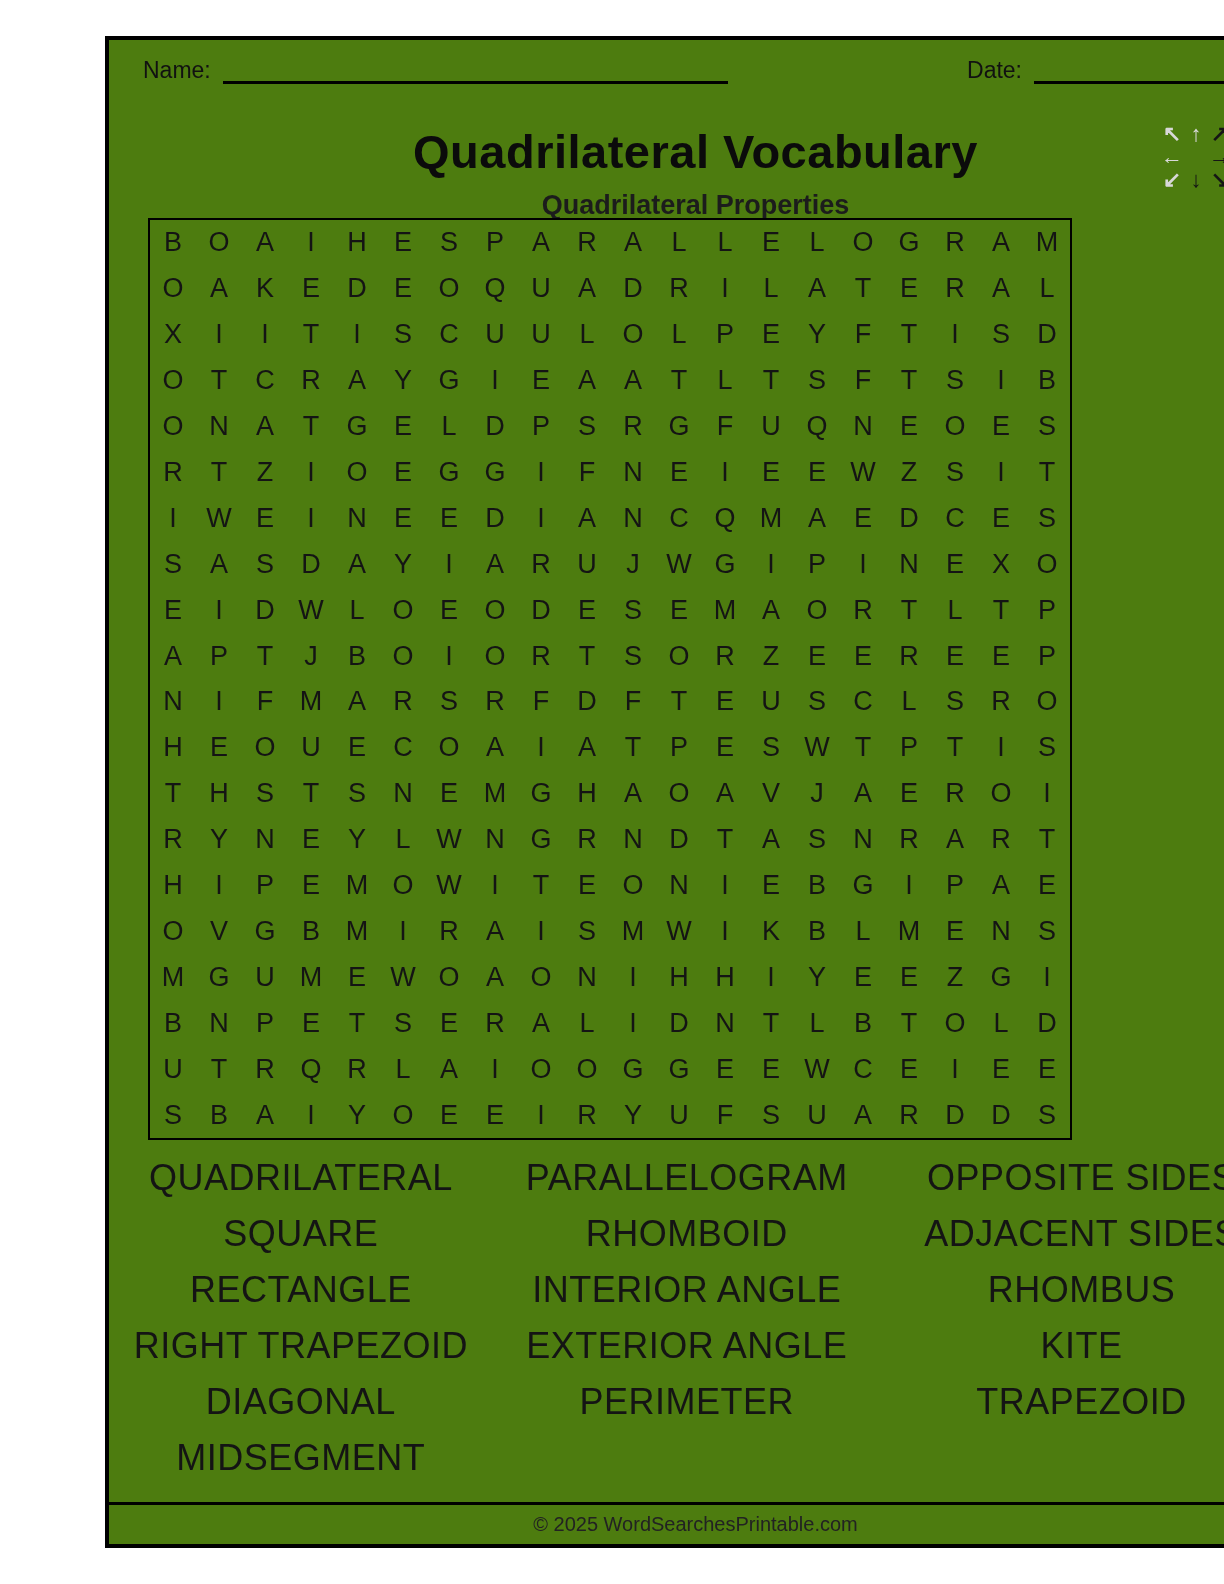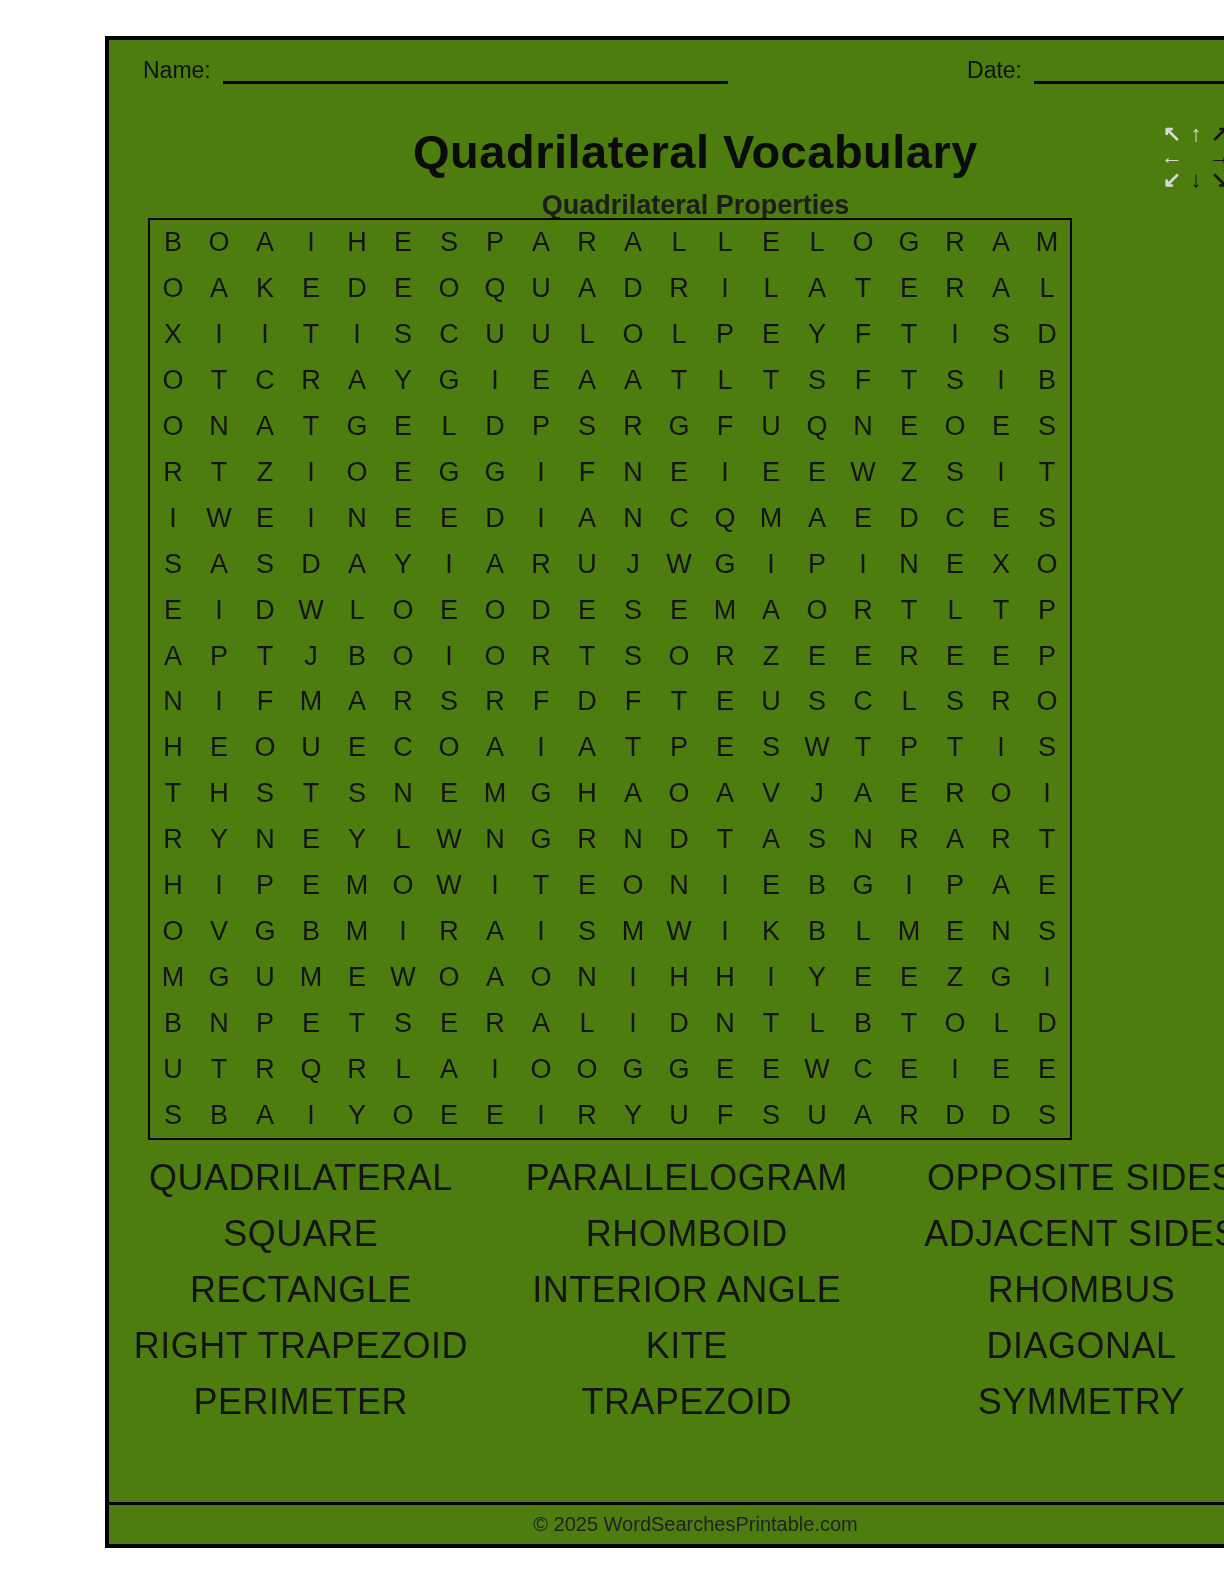--- a/index.html
+++ b/index.html
@@ -478,24 +478,25 @@
       <div>QUADRILATERAL</div>
       <div>PARALLELOGRAM</div>
       <div>OPPOSITE SIDES</div>
       <div>SQUARE</div>
       <div>RHOMBOID</div>
       <div>ADJACENT SIDES</div>
       <div>RECTANGLE</div>
       <div>INTERIOR ANGLE</div>
       <div>RHOMBUS</div>
       <div>RIGHT TRAPEZOID</div>
+      <div>EXTERIOR ANGLE</div>
       <div>KITE</div>
       <div>DIAGONAL</div>
       <div>PERIMETER</div>
       <div>TRAPEZOID</div>
-      <div>SYMMETRY</div>
+      <div>MIDSEGMENT</div>
     </div>
 
   <div class="footer">
     <span>© 2025 WordSearchesPrintable.com</span>
   </div>
 
 </div>
 
 </body></html>

